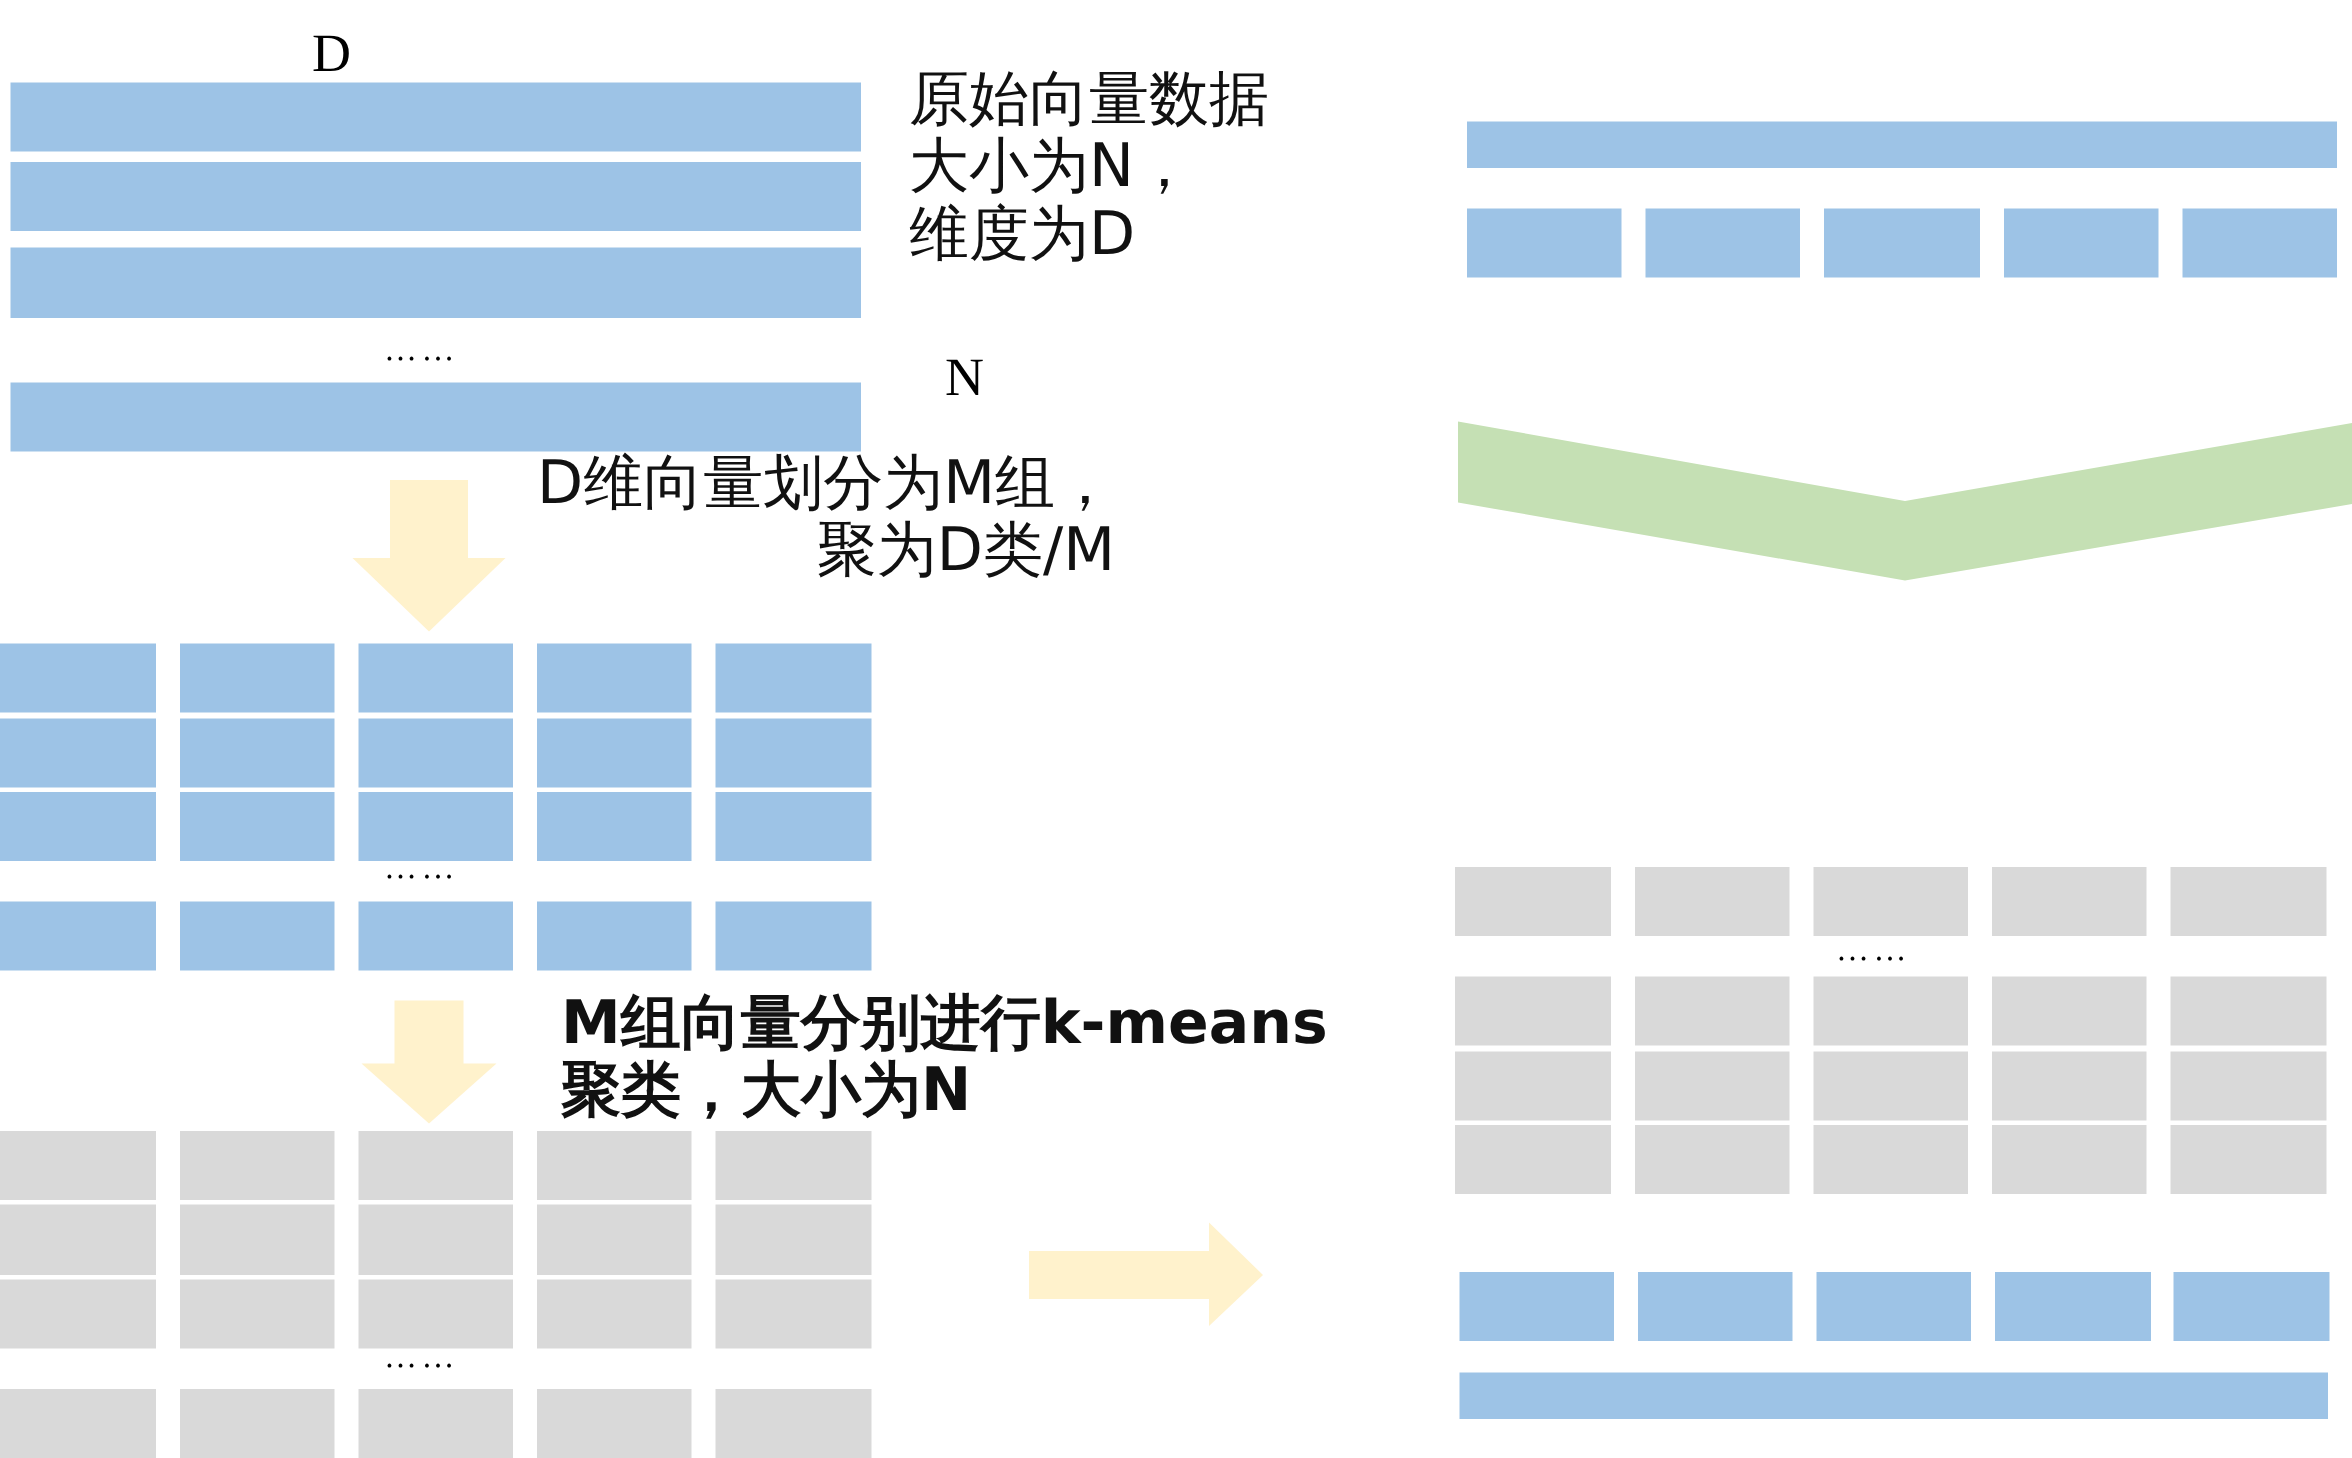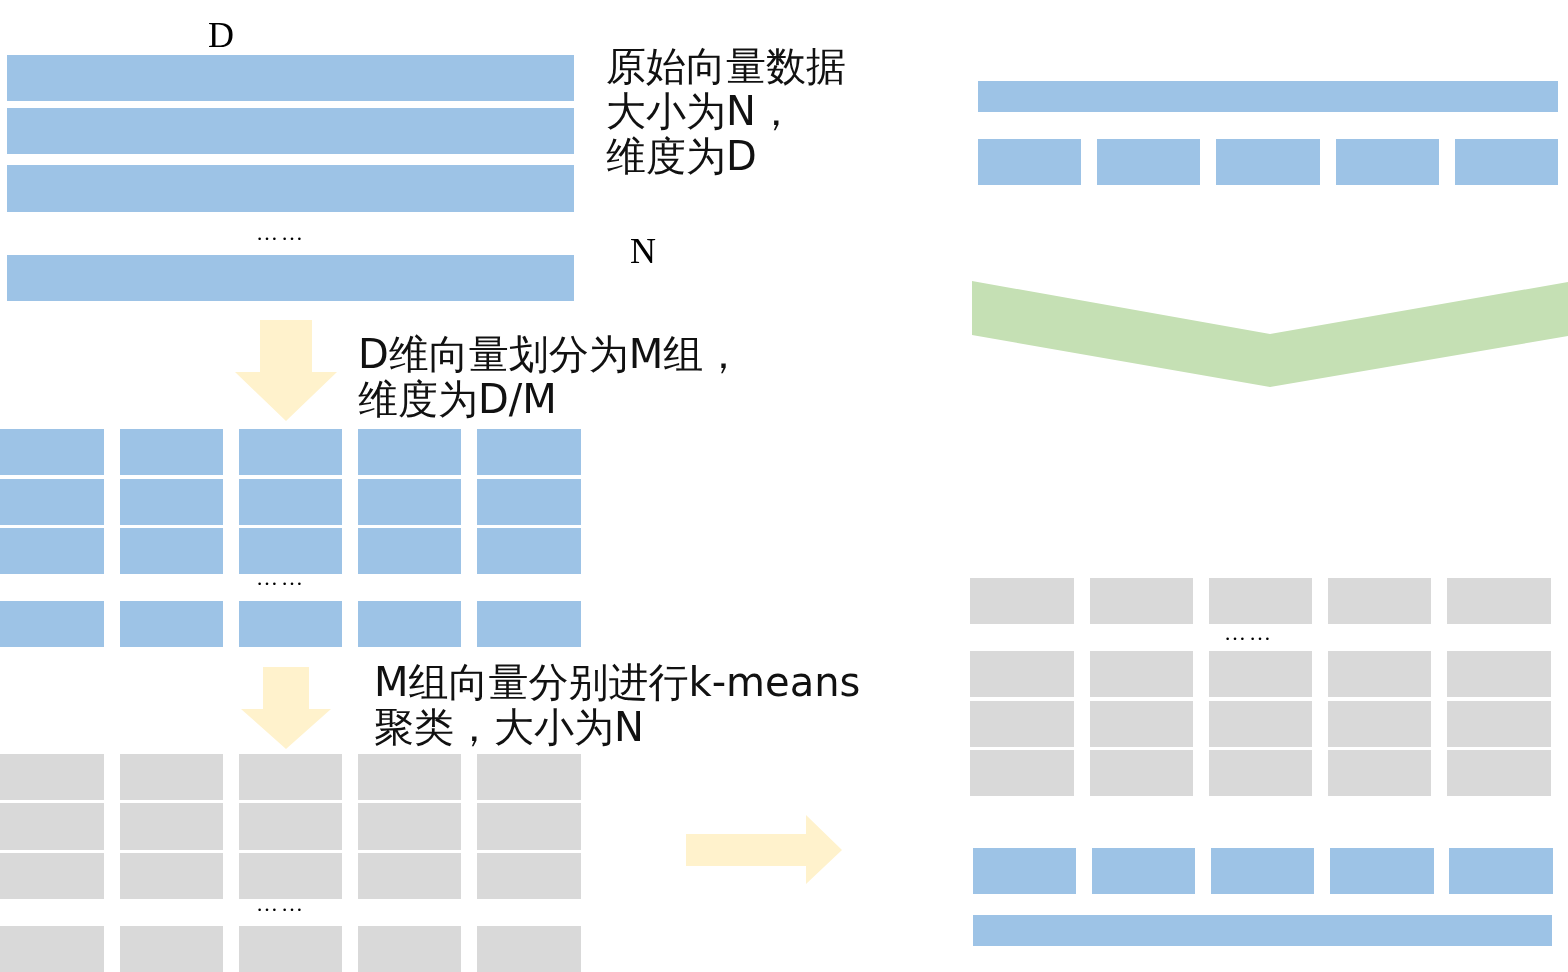--- a/index.html
+++ b/index.html
@@ -21,21 +21,21 @@
 <div class="abs blue" style="left:7px; top:165px; width:567px; height:47px;"></div>
 <div class="abs dots" style="left:256px; top:222px;">……</div>
 <div class="abs blue" style="left:7px; top:255px; width:567px; height:46px;"></div>
 
 <div class="abs cjk" style="left:606px; top:44px;"><div>原始向量数据</div><div>大小为N，</div><div>维度为D</div></div>
 <div class="abs serif" style="left:630px; top:230px; font-size:36px;">N</div>
 
 <svg style="left:235px; top:320px;" width="102" height="102">
   <polygon points="25,0 77,0 77,52 102,52 51,101 0,52 25,52" fill="#fff2cc"></polygon>
 </svg>
-<div class="abs cjk" style="left:358px; top:332px;"><div>D维向量划分为M组，</div><div>维度为D/M</div></div>
+<div class="abs cjk" style="left:358px; top:300px;text-align:right;"><div>D维向量划分为M组，</div><div>聚为D类/M</div></div>
 
 <div id="grid-split">
     <div class="abs blue" style="left: 0px; top: 429px; width: 104px; height: 46px;"></div>
     <div class="abs blue" style="left: 120px; top: 429px; width: 103px; height: 46px;"></div>
     <div class="abs blue" style="left: 239px; top: 429px; width: 103px; height: 46px;"></div>
     <div class="abs blue" style="left: 358px; top: 429px; width: 103px; height: 46px;"></div>
     <div class="abs blue" style="left: 477px; top: 429px; width: 104px; height: 46px;"></div>
     <div class="abs blue" style="left: 0px; top: 479px; width: 104px; height: 46px;"></div>
     <div class="abs blue" style="left: 120px; top: 479px; width: 103px; height: 46px;"></div>
     <div class="abs blue" style="left: 239px; top: 479px; width: 103px; height: 46px;"></div>
@@ -50,21 +50,21 @@
     <div class="abs blue" style="left: 120px; top: 601px; width: 103px; height: 46px;"></div>
     <div class="abs blue" style="left: 239px; top: 601px; width: 103px; height: 46px;"></div>
     <div class="abs blue" style="left: 358px; top: 601px; width: 103px; height: 46px;"></div>
     <div class="abs blue" style="left: 477px; top: 601px; width: 104px; height: 46px;"></div>
   </div>
 <div class="abs dots" style="left:256px; top:567px;">……</div>
 
 <svg style="left:241px; top:667px;" width="90" height="83">
   <polygon points="22,0 68,0 68,42 90,42 45,82 0,42 22,42" fill="#fff2cc"></polygon>
 </svg>
-<div class="abs cjk" style="left:374px; top:660px;"><div>M组向量分别进行k-means</div><div>聚类，大小为N</div></div>
+<div class="abs cjk" style="left:374px; top:660px;font-weight:bold;"><div>M组向量分别进行k-means</div><div>聚类，大小为N</div></div>
 
 <div id="grid-centroids">
     <div class="abs gray" style="left: 0px; top: 754px; width: 104px; height: 46px;"></div>
     <div class="abs gray" style="left: 120px; top: 754px; width: 103px; height: 46px;"></div>
     <div class="abs gray" style="left: 239px; top: 754px; width: 103px; height: 46px;"></div>
     <div class="abs gray" style="left: 358px; top: 754px; width: 103px; height: 46px;"></div>
     <div class="abs gray" style="left: 477px; top: 754px; width: 104px; height: 46px;"></div>
     <div class="abs gray" style="left: 0px; top: 803px; width: 104px; height: 47px;"></div>
     <div class="abs gray" style="left: 120px; top: 803px; width: 103px; height: 47px;"></div>
     <div class="abs gray" style="left: 239px; top: 803px; width: 103px; height: 47px;"></div>

